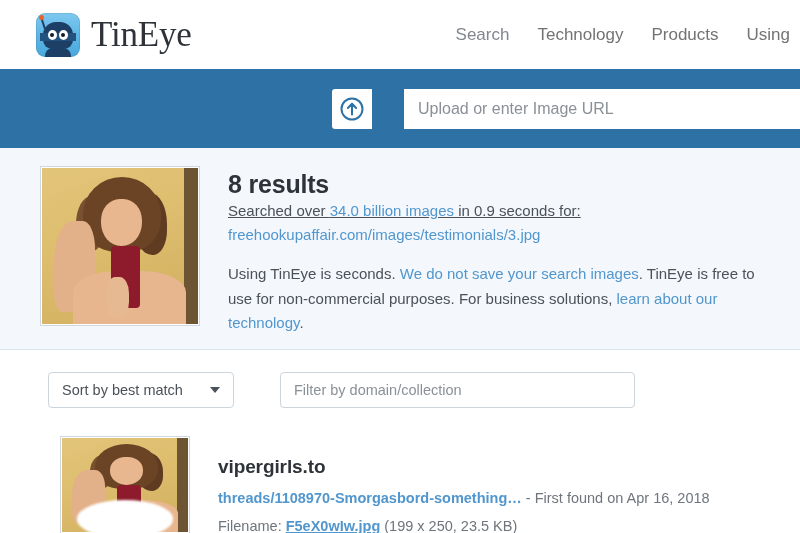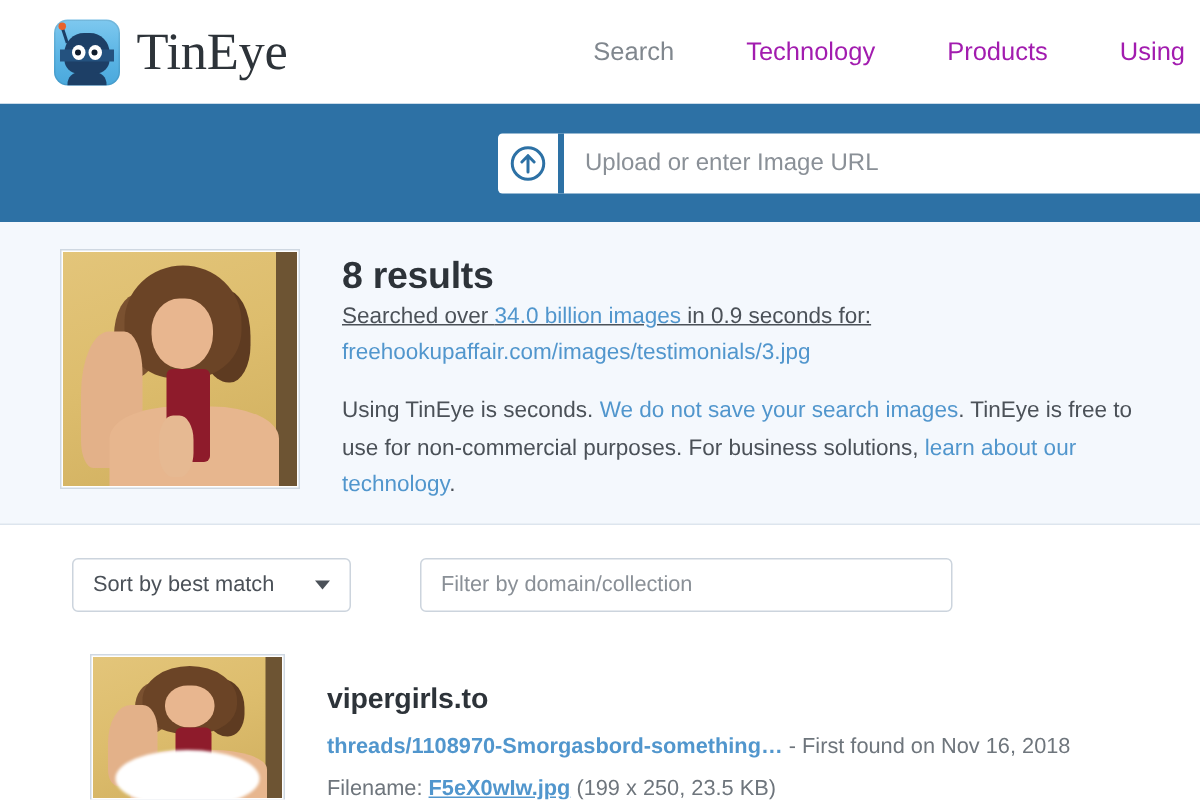--- a/index.html
+++ b/index.html
@@ -107,38 +107,39 @@
     font-size: 35px;
     color: #2d3339;
     letter-spacing: -0.2px;
     line-height: 1;
   }
 
   .main-nav {
     margin-left: auto;
     display: flex;
     align-items: center;
-    gap: 48px;
+    gap: 28px;
     padding-right: 10px;
     font-size: 17px;
   }
   .nav-link {
     text-decoration: none;
-    color: #a21caf;
+    color: #737373;
     white-space: nowrap;
   }
   .nav-link.current { color: #80878e; }
 
   
   .search-banner {
     height: 79px;
     background: #2d71a5;
     display: flex;
     align-items: center;
     padding-left: 332px;
+    gap: 28px;
   }
 
   .upload-button {
     width: 40px;
     height: 40px;
     background: #ffffff;
     border: none;
     border-radius: 3px 0 0 3px;
     display: flex;
     align-items: center;
@@ -470,21 +471,21 @@
         <span class="phone"></span>
         <span class="hand"></span>
         <span class="censor"></span>
       </div>
     </div>
 
     <div class="result-info">
       <div class="result-domain">vipergirls.to</div>
 
       <div class="result-meta">
-        <a class="result-path" href="#">threads/1108970-Smorgasbord-something…</a><span> - First found on Nov 16, 2018</span>
+        <a class="result-path" href="#">threads/1108970-Smorgasbord-something…</a><span> - First found on Apr 16, 2018</span>
       </div>
 
       <div class="result-filename">
         <span>Filename: </span><a class="filename-value" href="#">F5eX0wIw.jpg</a><span> (199 x 250, 23.5 KB)</span>
       </div>
     </div>
   </div>
 </div>
 
 </body></html>

